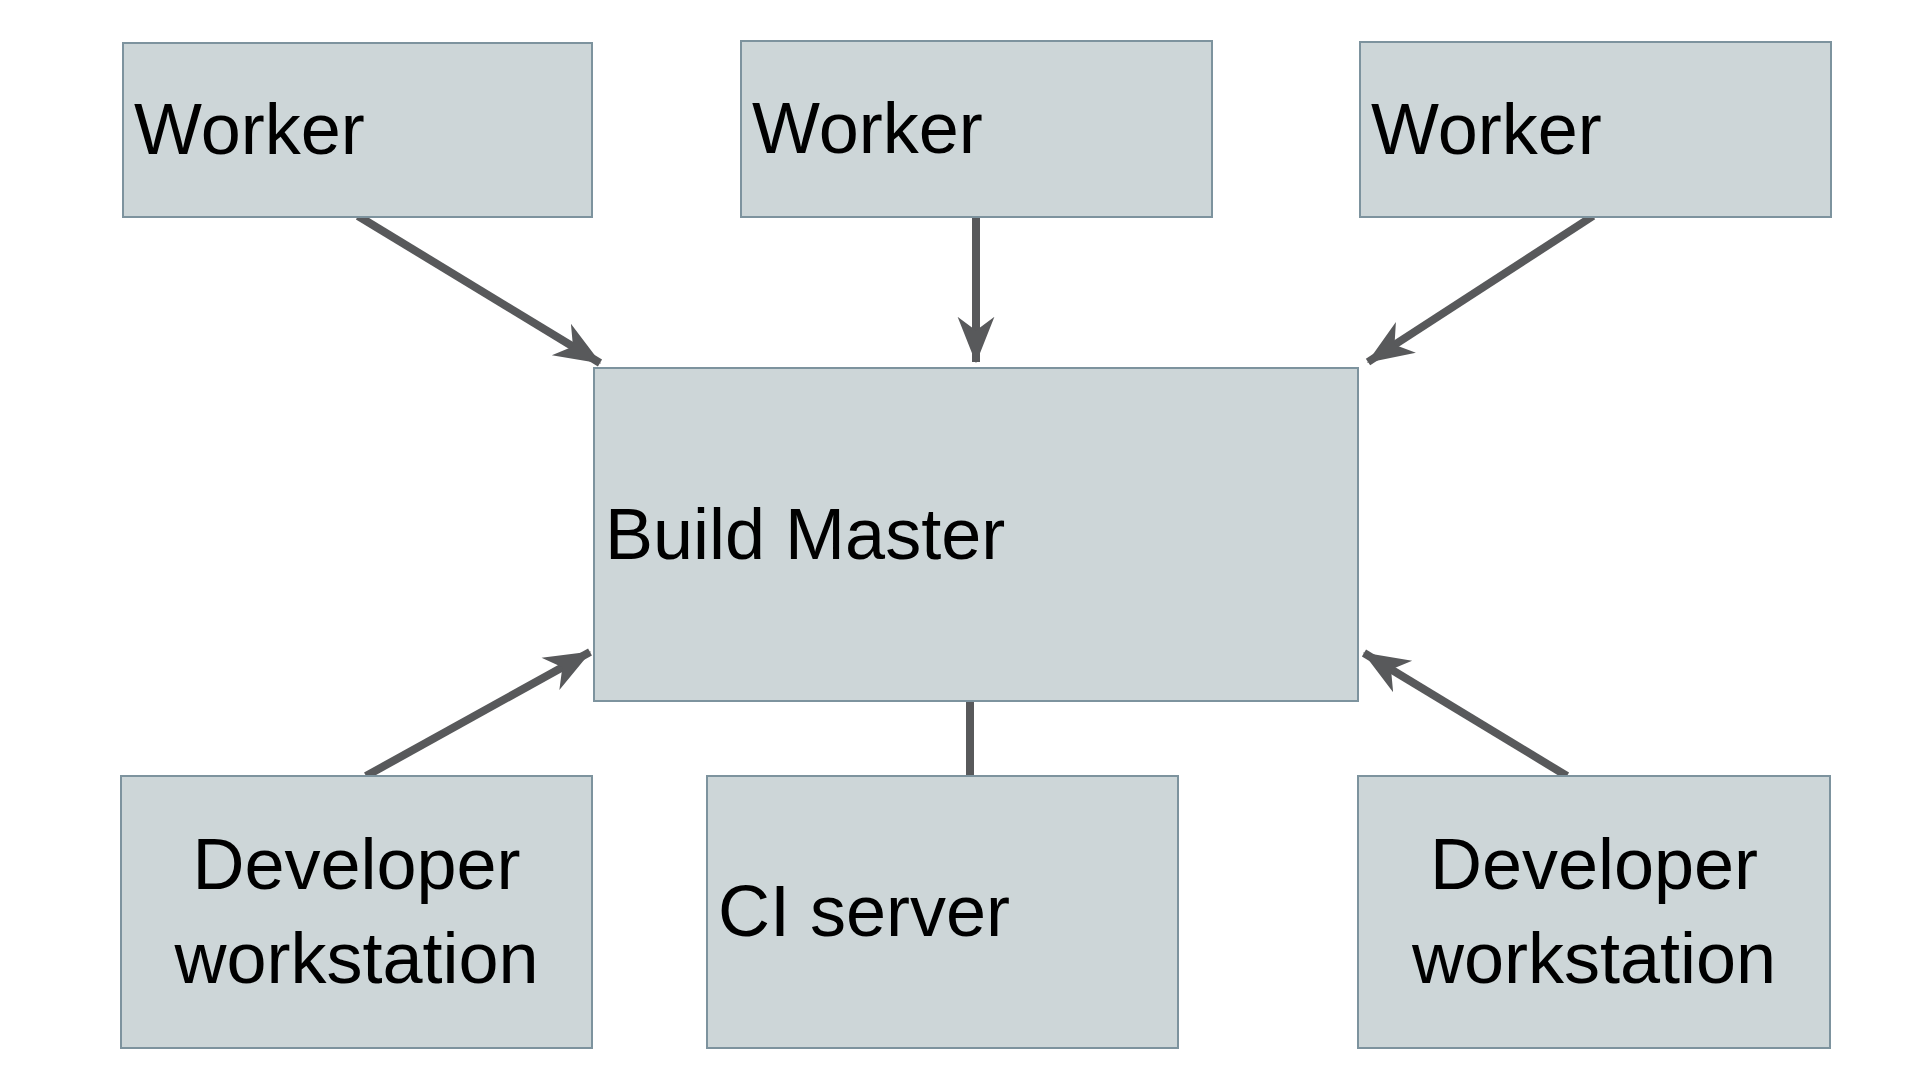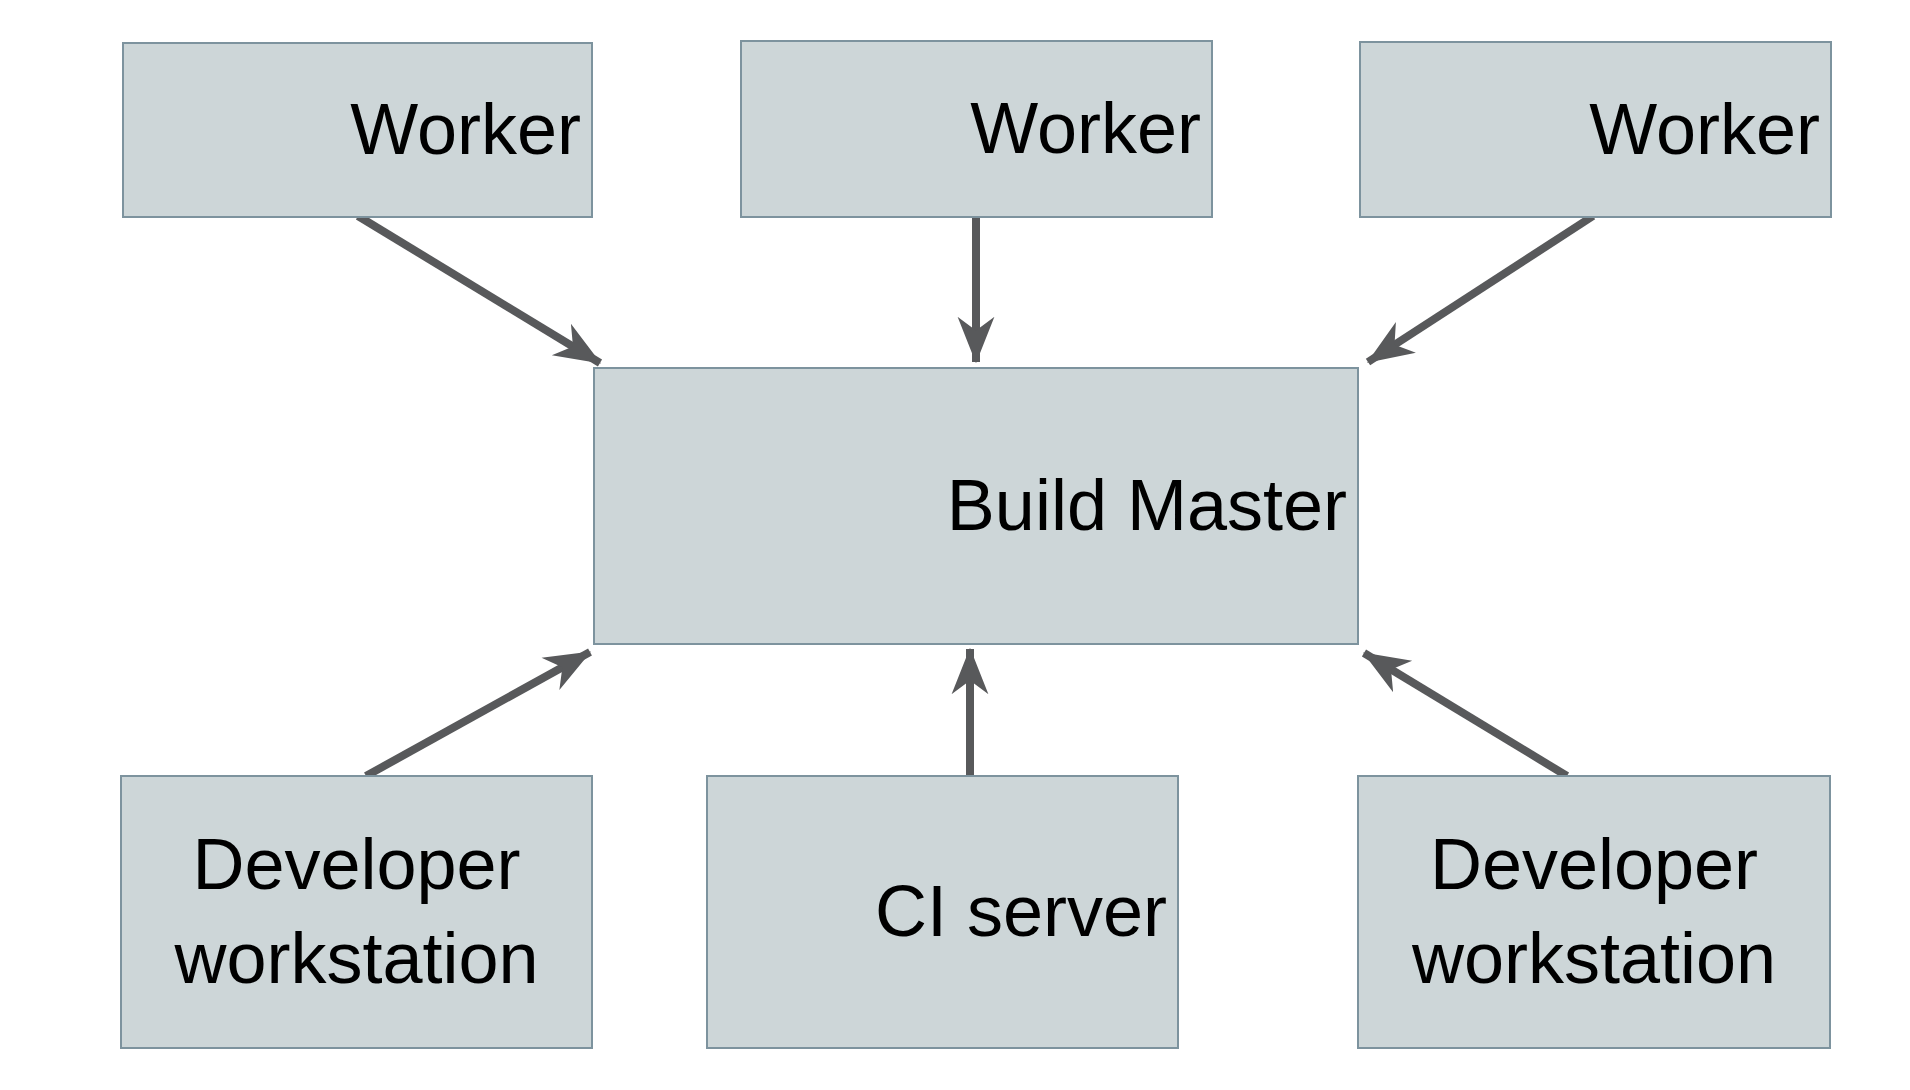--- a/index.html
+++ b/index.html
@@ -23,35 +23,35 @@
     height: 1090px;
     pointer-events: none;
   }
   .node {
     position: absolute;
     box-sizing: border-box;
     background: #cdd6d8;
     border: 2.5px solid #7d939e;
     display: flex;
     align-items: center;
-    justify-content: flex-end;
+    justify-content: flex-start;
     text-align: center;
     color: #000000;
     font-size: 72px;
     line-height: 1.3;
   }
   .node .label {
     display: block;
     padding: 0 10px;
   }
   
   #n-worker-1        { left: 122px;  top: 42px;  width: 471px; height: 176px; }
   #n-worker-2        { left: 740px;  top: 40px;  width: 473px; height: 178px; }
   #n-worker-3        { left: 1359px; top: 41px;  width: 473px; height: 177px; }
-  #n-build-master    { left: 593px;  top: 367px; width: 766px; height: 278px; }
+  #n-build-master    { left: 593px;  top: 367px; width: 766px; height: 335px; }
   #n-dev-ws-left     { left: 120px;  top: 775px; width: 473px; height: 274px; }
   #n-ci-server       { left: 706px;  top: 775px; width: 473px; height: 274px; }
   #n-dev-ws-right    { left: 1357px; top: 775px; width: 474px; height: 274px; }
 </style>
 </head>
 <body>
 
 <div class="stage">
 
   <svg class="arrows" viewBox="0 0 1910 1090" xmlns="http://www.w3.org/2000/svg">

